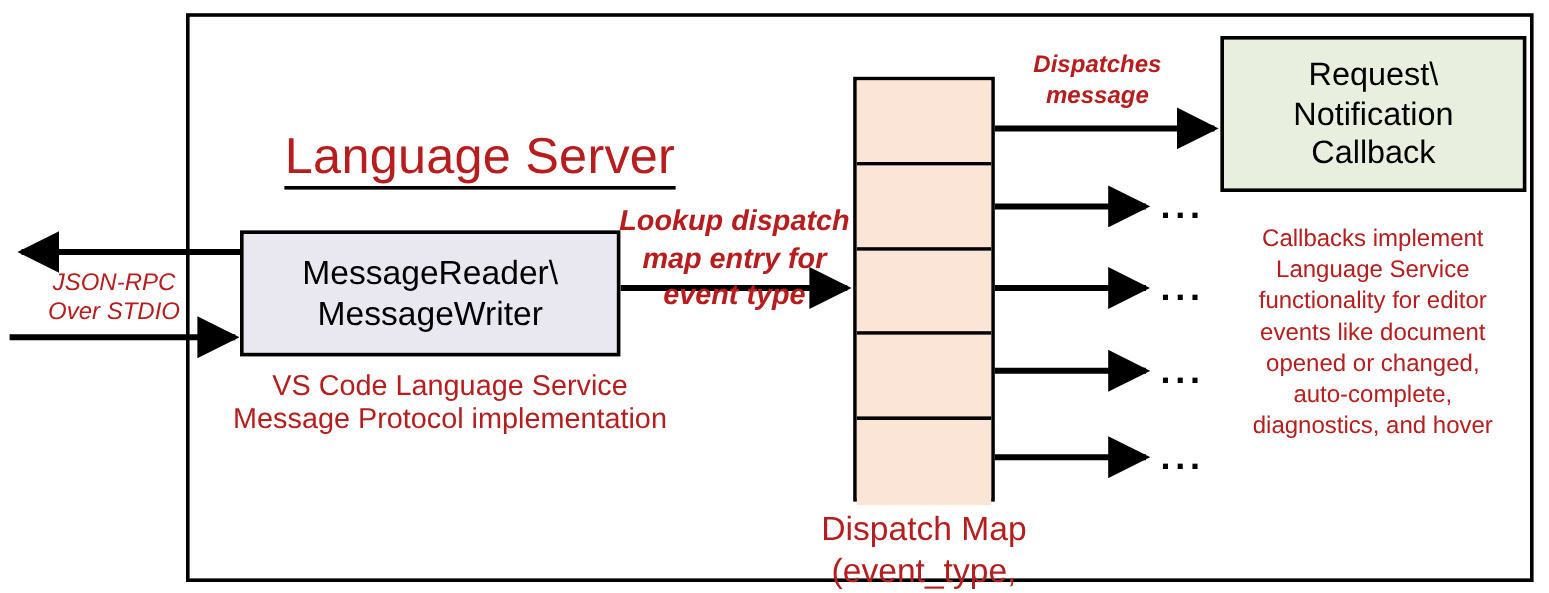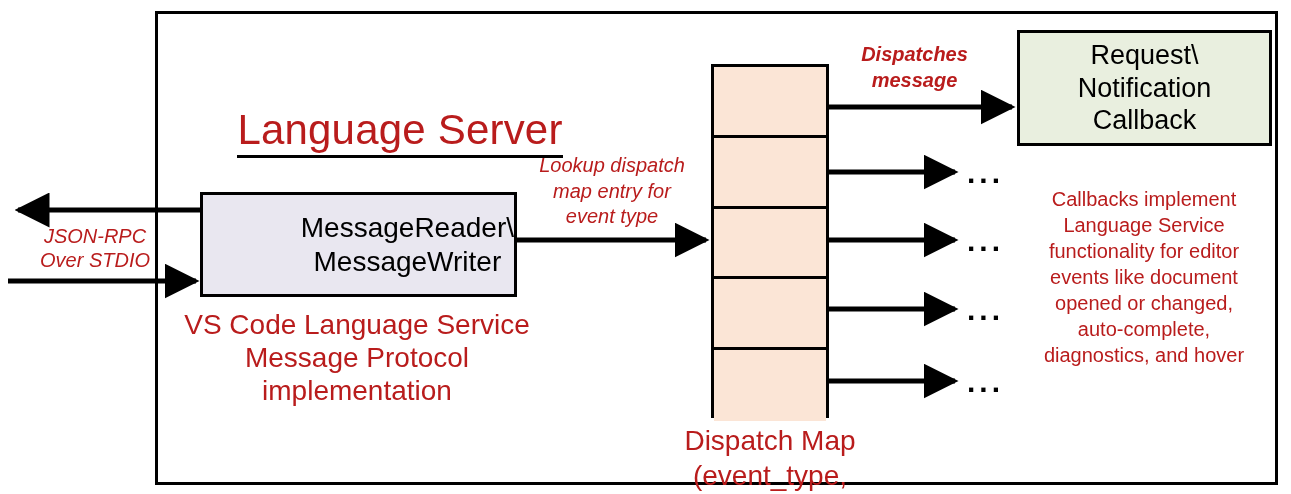--- a/index.html
+++ b/index.html
@@ -61,51 +61,51 @@
     position: absolute;
     left: 200px;
     top: 192px;
     width: 317px;
     height: 105px;
     background: #e9e7f0;
     border: 3px solid #000;
     box-sizing: border-box;
     display: flex;
     align-items: center;
-    justify-content: flex-end;
+    justify-content: center;
   }
   .mr-box .lbl {
     font-size: 28px;
     line-height: 1.2;
     text-align: center;
     white-space: pre-line;
   }
   .mr-caption {
-    left: 172px;
+    left: 190px;
     top: 308px;
     width: 370px;
-    font-size: 28px;
+    font-size: 24px;
   }
   
   .jsonrpc {
     left: 20px;
     top: 225px;
     width: 150px;
     font-size: 20px;
     font-style: italic;
     font-weight: 400;
   }
   
   .lookup {
     left: 516px;
-    top: 153px;
+    top: 170px;
     width: 192px;
-    font-size: 20px;
+    font-size: 24px;
     font-style: italic;
-    font-weight: 400;
+    font-weight: 700;
     line-height: 1.28;
   }
   
   .dispatches {
     left: 832px;
     top: 42px;
     width: 165px;
     font-size: 20px;
     font-style: italic;
     font-weight: 600;
@@ -135,21 +135,21 @@
     width: 250px;
     font-size: 28px;
     line-height: 1.25;
   }
   
   .cb-box {
     position: absolute;
     left: 1017px;
     top: 30px;
     width: 255px;
-    height: 116px;
+    height: 130px;
     background: #e9efdf;
     border: 3px solid #000;
     box-sizing: border-box;
     display: flex;
     align-items: center;
     justify-content: center;
   }
   .cb-box .lbl {
     font-size: 27px;
     line-height: 1.2;

